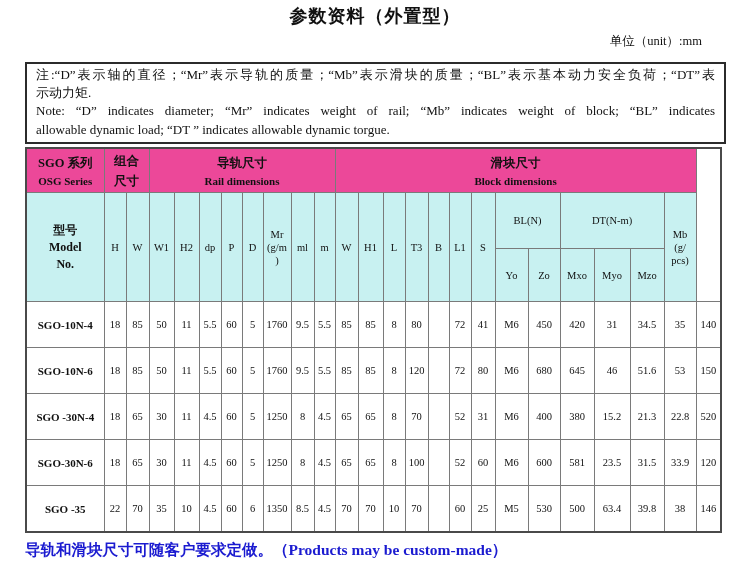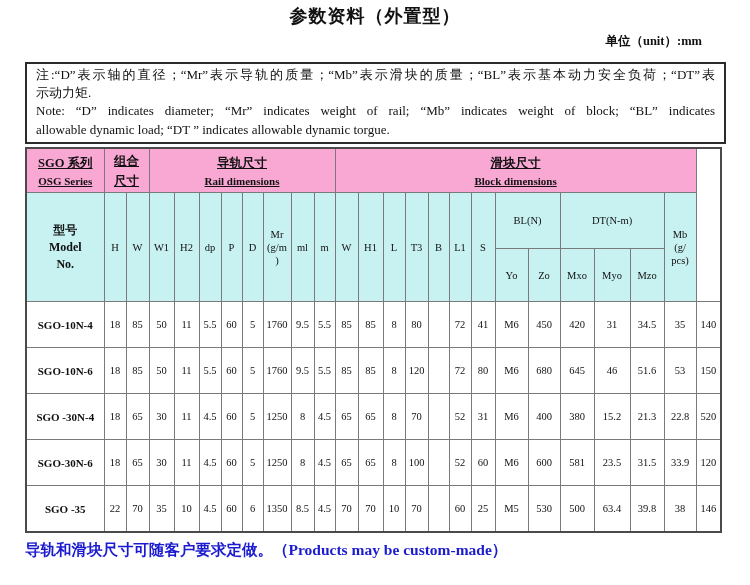--- a/index.html
+++ b/index.html
@@ -21,21 +21,21 @@
     margin:4px 0 0 0;text-align:center;
     font-size:18px;font-weight:bold;letter-spacing:1px;
   }
   .subtitle-row{position:relative;height:20px;margin-top:5px;}
   .page-subtitle{
     position:absolute;left:0;right:0;text-align:center;
     font-size:13px;font-weight:bold;
   }
   .unit-label{
     position:absolute;right:48px;top:0;
-    font-size:12.5px;font-weight:bold;
+    font-size:12.5px;font-weight:normal;
   }
 
   .note-box{
     margin:9px 24px 0 25px;
     border:2px solid #2b2b2b;
     padding:2px 9px 3px 9px;
     font-size:13px;line-height:18.2px;
   }
   .note-line{white-space:normal;}
   .note-line.justify{text-align:justify;text-align-last:justify;}
@@ -43,21 +43,21 @@
   table.spec-table{
     border-collapse:collapse;table-layout:fixed;
     width:697px;margin:3px 0 0 25px;
     border:2px solid var(--outer);
   }
   .spec-table th,.spec-table td{
     border:1px solid var(--grid);
     text-align:center;vertical-align:middle;
     padding:0;font-weight:normal;overflow:hidden;
   }
-  tr.group-row th{background:#f9a8d4;height:45px;text-decoration:underline;}
+  tr.group-row th{background:#ec4899;height:45px;}
   .group-zh{display:block;font-size:12.5px;font-weight:bold;line-height:20px;}
   .group-en{display:block;font-size:11px;font-weight:bold;line-height:16px;}
 
   tr.col-row th{background:var(--header-bg);height:56px;font-size:10.5px;}
   tr.sub-row th{background:var(--header-bg);height:53px;font-size:10.5px;}
   th.model-header{font-weight:bold;}
   .model-line{display:block;font-size:12px;font-weight:bold;line-height:17px;}
   .hdr-line{display:block;font-size:10.5px;line-height:13px;}
   th.white-bg{background:#ffffff;}
   th.bl-group,th.dt-group{font-size:11.5px;}

